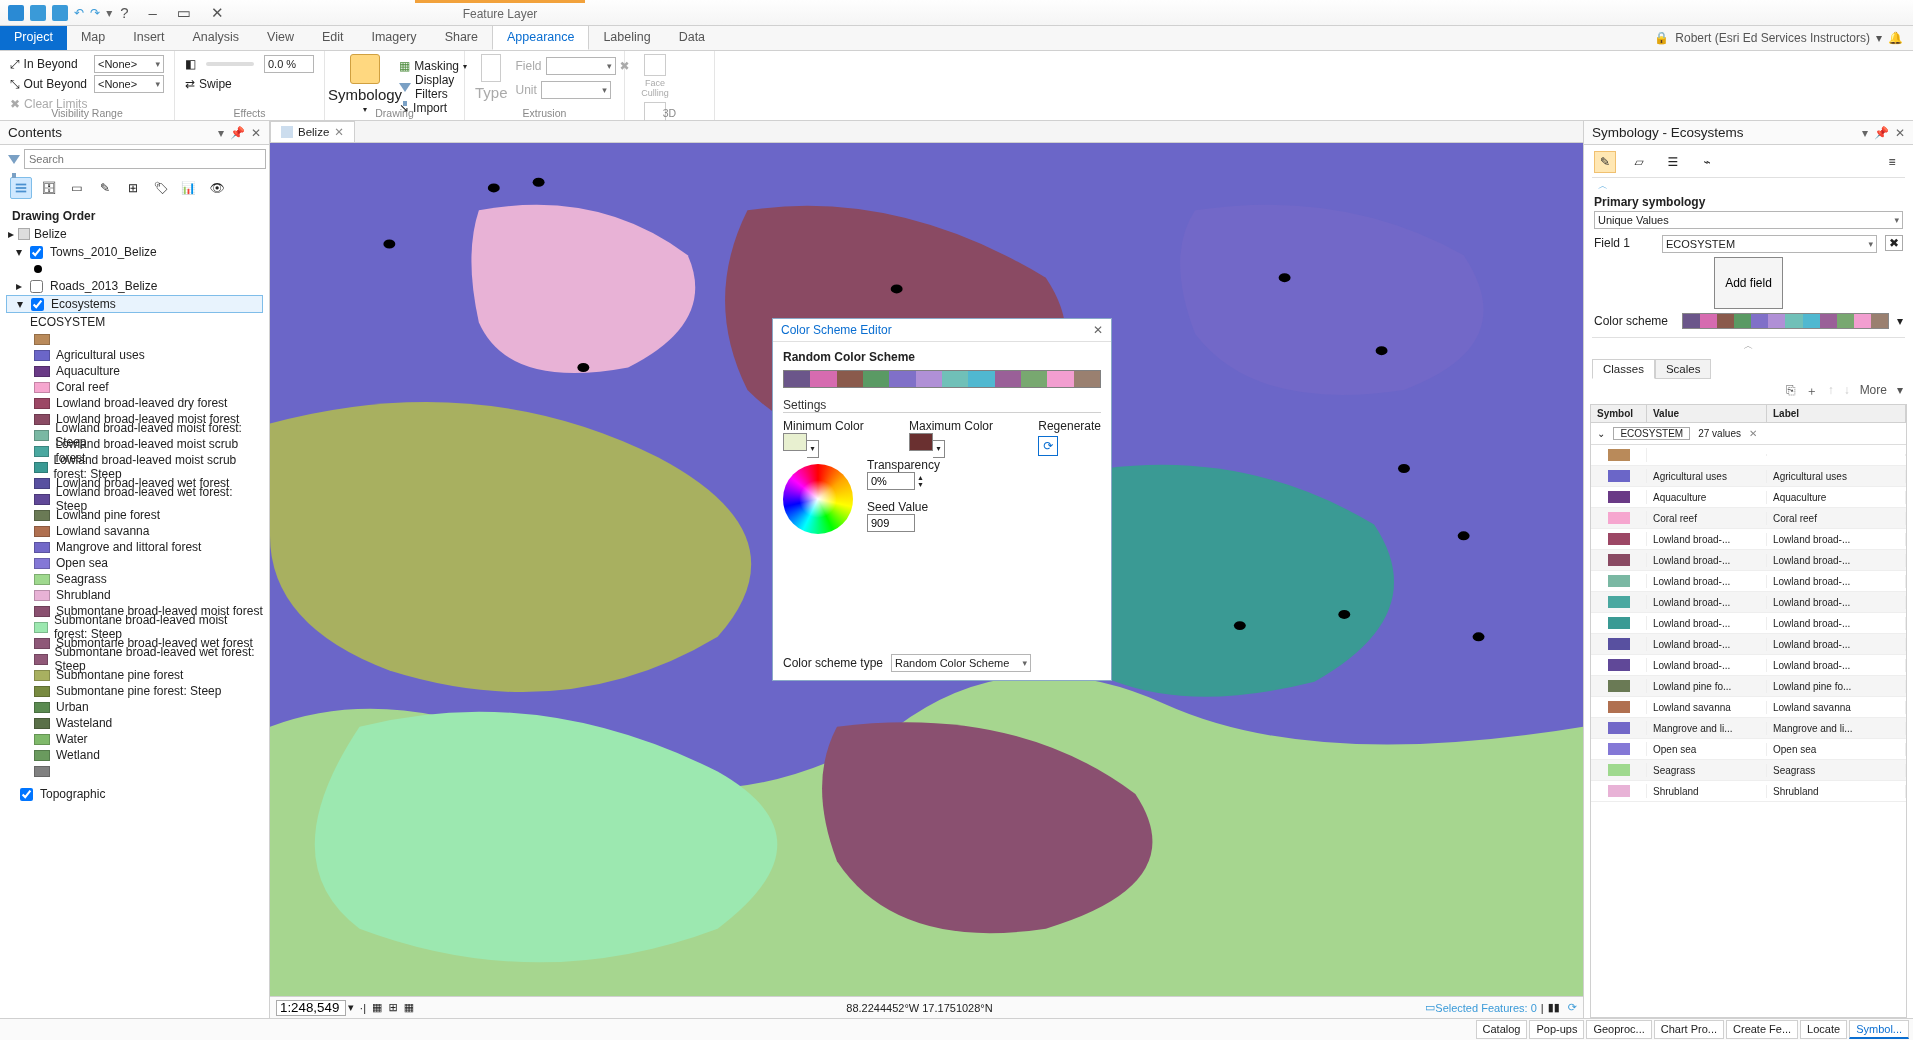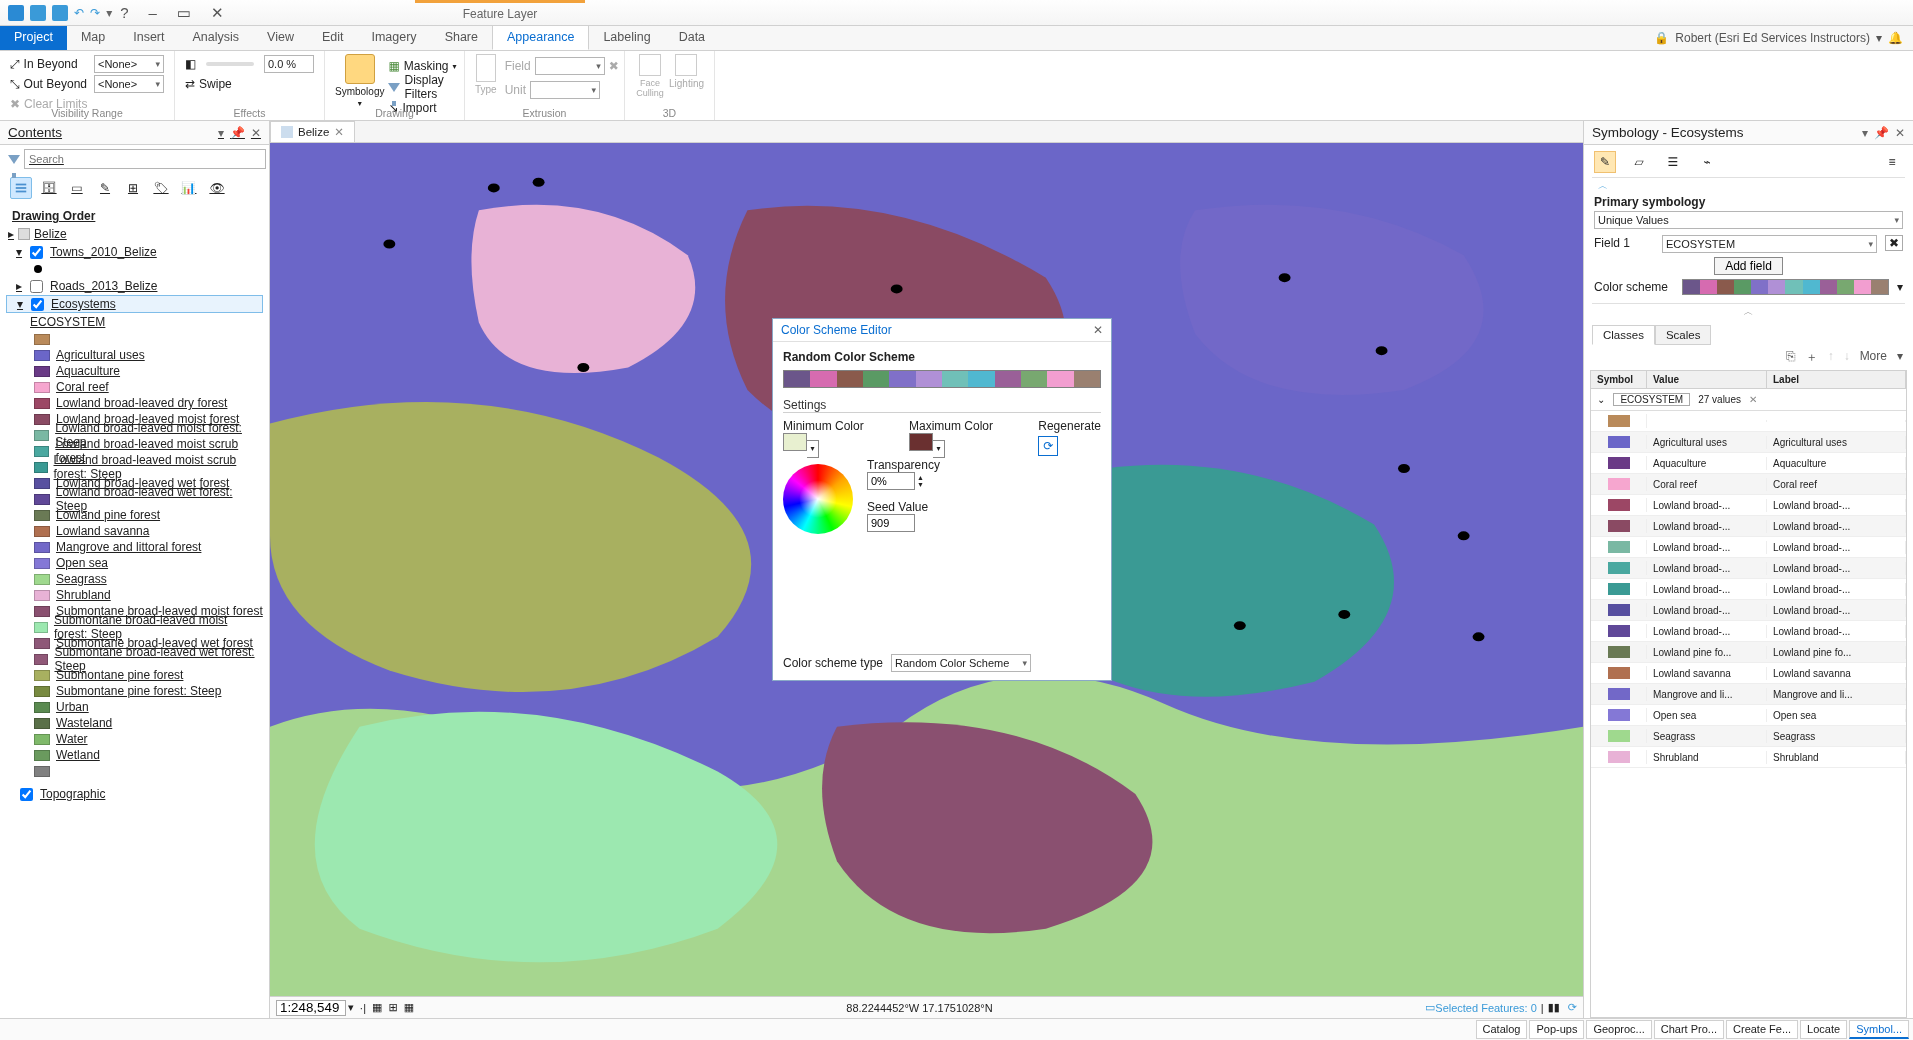--- a/index.html
+++ b/index.html
@@ -24,30 +24,30 @@
 
   
   .ribbon { display:flex; height:70px; background:#fff; border-bottom:1px solid #d0d0d0; }
   .group { border-right:1px solid #e5e5e5; padding:3px 10px 0 10px; display:flex; flex-direction:column; position:relative; }
   .group-label { position:absolute; bottom:1px; left:0; right:0; text-align:center; font-size:10.5px; color:#888; }
   .row { display:flex; align-items:center; gap:4px; height:20px; }
   .combo { height:18px; border:1px solid #b5b5b5; background:#fff; display:flex; align-items:center; justify-content:space-between; padding:8px 3px; font-size:11px;}
   .combo .caret { color:#666; font-size:9px; }
   .bigbtn { display:flex; flex-direction:column; align-items:center; gap:2px; width:60px; }
   .bigbtn .bi { width:30px; height:30px; background:#ffd880; border:1px solid #d0a040; border-radius:3px; }
-  .bigbtn span { font-size:10px; }
+  .bigbtn span { font-size:15px; }
 
   
   .main { display:flex; height: calc(1040px - 26px - 25px - 70px - 22px); }
   .pane-header { display:flex; align-items:center; justify-content:space-between; padding:4px 8px; border-bottom:1px solid #d0d0d0; background:#fafafa; }
   .pane-header .title { font-size:13.5px; }
   .pane-header .ctrls { display:flex; gap:6px; color:#666; }
 
   
-  .contents { width:270px; border-right:1px solid #d0d0d0; background:#fff; display:flex; flex-direction:column;text-decoration:underline; }
+  .contents { width:270px; border-right:1px solid #d0d0d0; background:#fff; display:flex; flex-direction:column; }
   .search-row { padding:4px 8px; display:flex; gap:4px; align-items:center; }
   .search-row .sinput { flex:1; height:20px; border:1px solid #b5b5b5; padding:0 20px 0 4px; font-size:11px; position:relative; }
   .toc-toolbar { display:flex; gap:6px; padding:4px 10px 8px 10px; }
   .toc-toolbar .tb { width:22px; height:22px; border:1px solid transparent; border-radius:2px; display:flex; align-items:center; justify-content:center;}
   .toc-toolbar .tb.sel { background:#cfe8ff; border:1px solid #7fbde9; }
   .section-title { font-weight:600; padding:2px 12px; }
   .toc { flex:1; overflow:auto; padding:0 6px; font-size:12px; }
   .toc .node { display:flex; align-items:center; gap:4px; height:18px; padding-left:2px;}
   .toc .node input[type=checkbox]{ width:13px; height:13px;}
   .toc .sel { border:1px solid #7fbde9; background:#e8f3fd; }
@@ -241,21 +241,21 @@
       <div class="row">
           <span>Unit</span>
           <div class="combo" style="width:70px">
             <span></span>
             <span class="caret">▾</span>
           </div>
         </div>
     </div>
     <div class="group-label">Extrusion</div>
   </div>
-  <div class="group" style="width:90px;flex-direction:row;gap:4px;color:#aaa">
+  <div class="group" style="width:90px;flex-direction:column;gap:4px;color:#aaa">
     <div class="bigbtn" style="width:40px">
         <div style="width:22px;height:22px;border:1px solid #ccc"></div>
         <span style="font-size:9px;line-height:10px;text-align:center">Face Culling</span>
       </div>
     <div class="bigbtn" style="width:40px">
         <div style="width:22px;height:22px;border:1px solid #ccc"></div>
         <span style="font-size:10px">Lighting</span>
       </div>
     <div class="group-label">3D</div>
   </div>
@@ -565,21 +565,21 @@
         </div>
       <div class="frow">
         <span style="width:60px">Field 1</span>
         <div class="combo" style="flex:1">
             <span>ECOSYSTEM</span>
             <span class="caret">▾</span>
           </div>
         <span style="border:1px solid #aaa;padding:0 3px">✖</span>
       </div>
       <div class="frow" style="justify-content:center">
-          <button class="btn" style="padding:1px 10px">Add field</button>
+          <button class="btn" style="padding:18px 10px">Add field</button>
         </div>
       <div class="frow">
         <span style="width:80px">Color scheme</span>
         <div class="ramp-sm" id="sym-ramp">
             <div style="background: rgb(107, 86, 138);"></div>
             <div style="background: rgb(214, 107, 176);"></div>
             <div style="background: rgb(138, 90, 76);"></div>
             <div style="background: rgb(90, 154, 100);"></div>
             <div style="background: rgb(128, 112, 200);"></div>
             <div style="background: rgb(176, 144, 214);"></div>

